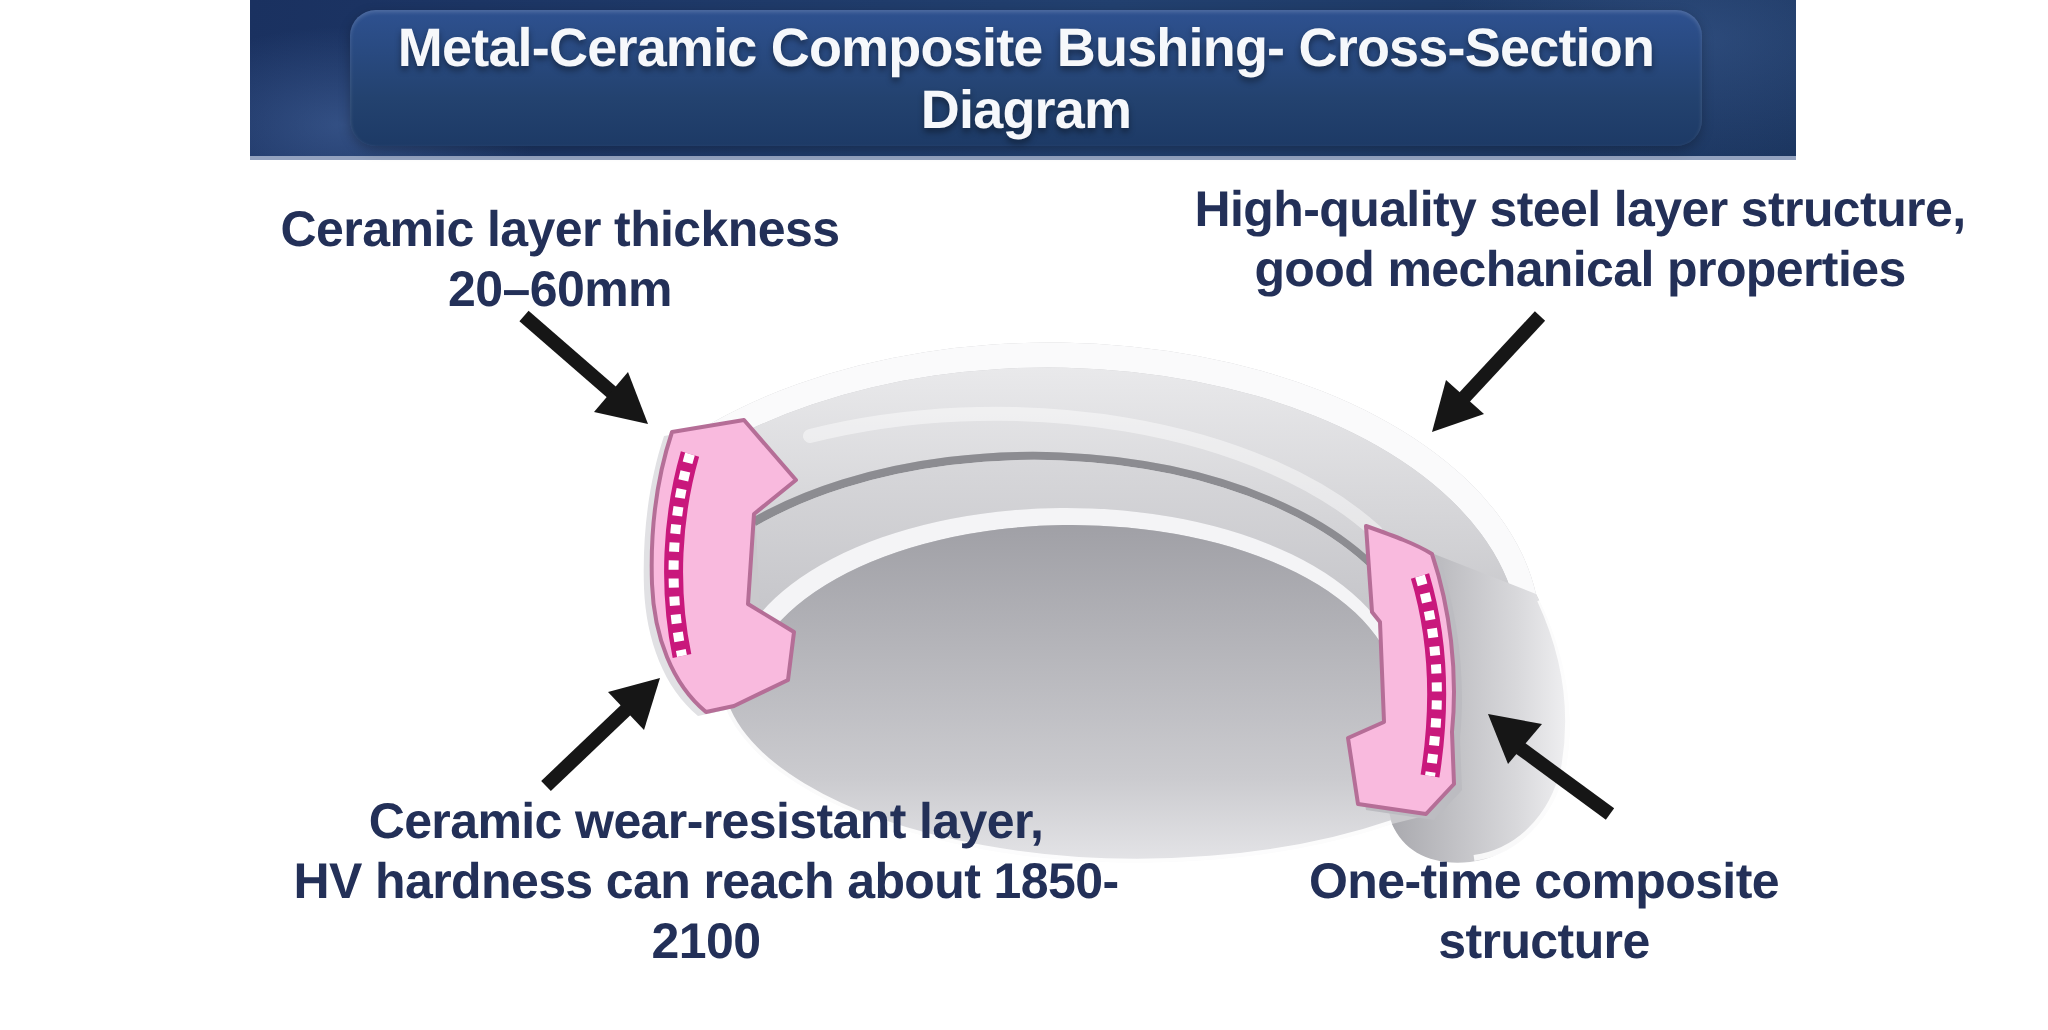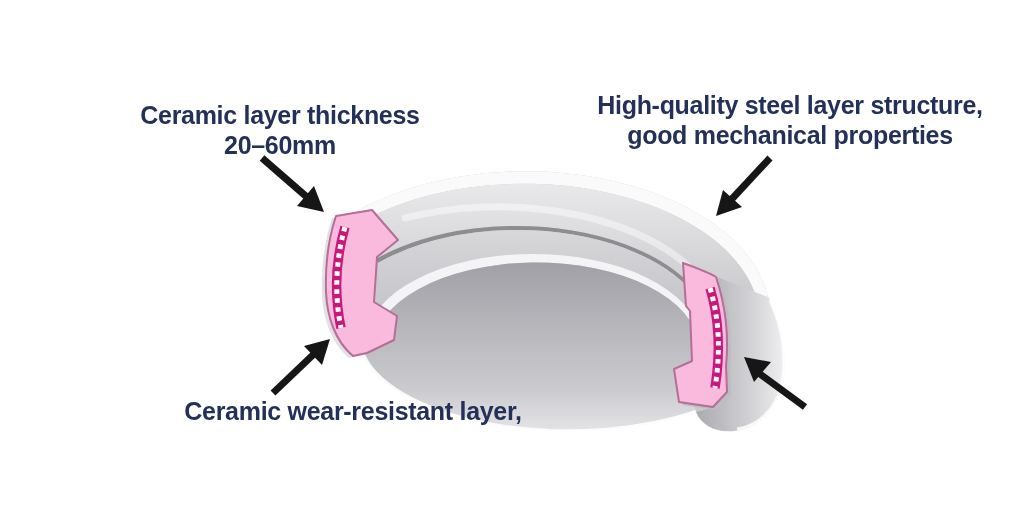--- a/index.html
+++ b/index.html
@@ -39,20 +39,28 @@
   #label-wear-layer{left:138px;top:396px;width:430px;text-align:center;}
   #label-composite{left:627px;top:426px;width:290px;}
   
   #art{position:absolute;left:0;top:0;}
 </style>
 </head>
 <body>
 
 <div id="stage">
 
+  <header class="banner">
+    <div class="banner-inner">
+      <div class="banner-title">
+        <div>Metal-Ceramic Composite Bushing- Cross-Section</div>
+        <div>Diagram</div>
+      </div>
+    </div>
+  </header>
 
   <svg id="art" width="1024" height="515" viewBox="0 0 1024 515">
     <defs>
       <linearGradient id="gradTopFlange" x1="0" y1="0" x2="0" y2="1">
         <stop offset="0" stop-color="#e9e9eb"></stop>
         <stop offset="1" stop-color="#c2c2c6"></stop>
       </linearGradient>
       <linearGradient id="gradGroove" x1="0" y1="0" x2="0" y2="1">
         <stop offset="0" stop-color="#d7d7da"></stop>
         <stop offset="1" stop-color="#b8b8bd"></stop>
@@ -137,16 +145,21 @@
     <div>20–60mm</div>
   </div>
 
   <div class="callout center" id="label-steel-base">
     <div>High-quality steel layer structure,</div>
     <div>good mechanical properties</div>
   </div>
 
   <div class="callout" id="label-wear-layer">
     <div>Ceramic wear-resistant layer,</div>
+    <div>HV hardness can reach about 1850-2100</div>
   </div>
 
+  <div class="callout center" id="label-composite">
+    <div>One-time composite</div>
+    <div>structure</div>
+  </div>
 
 </div>
 
 </body></html>

